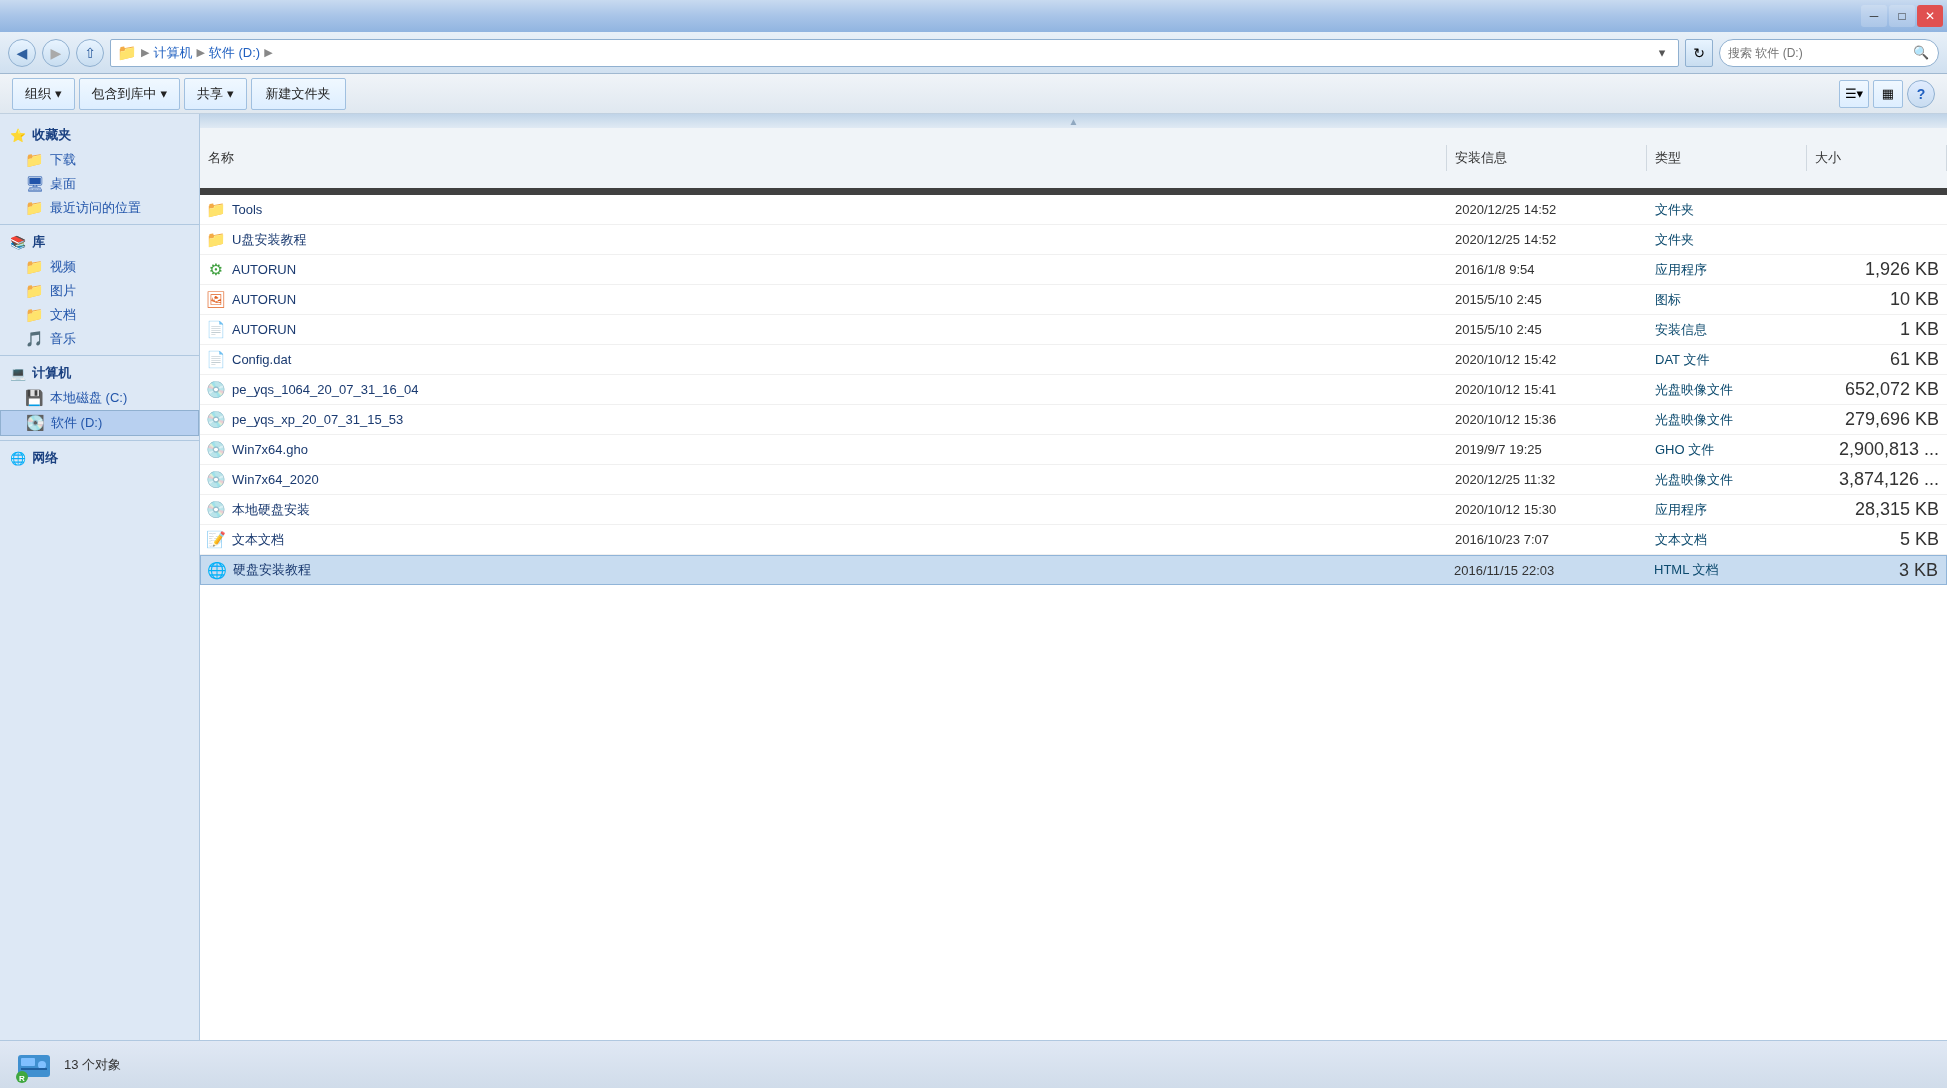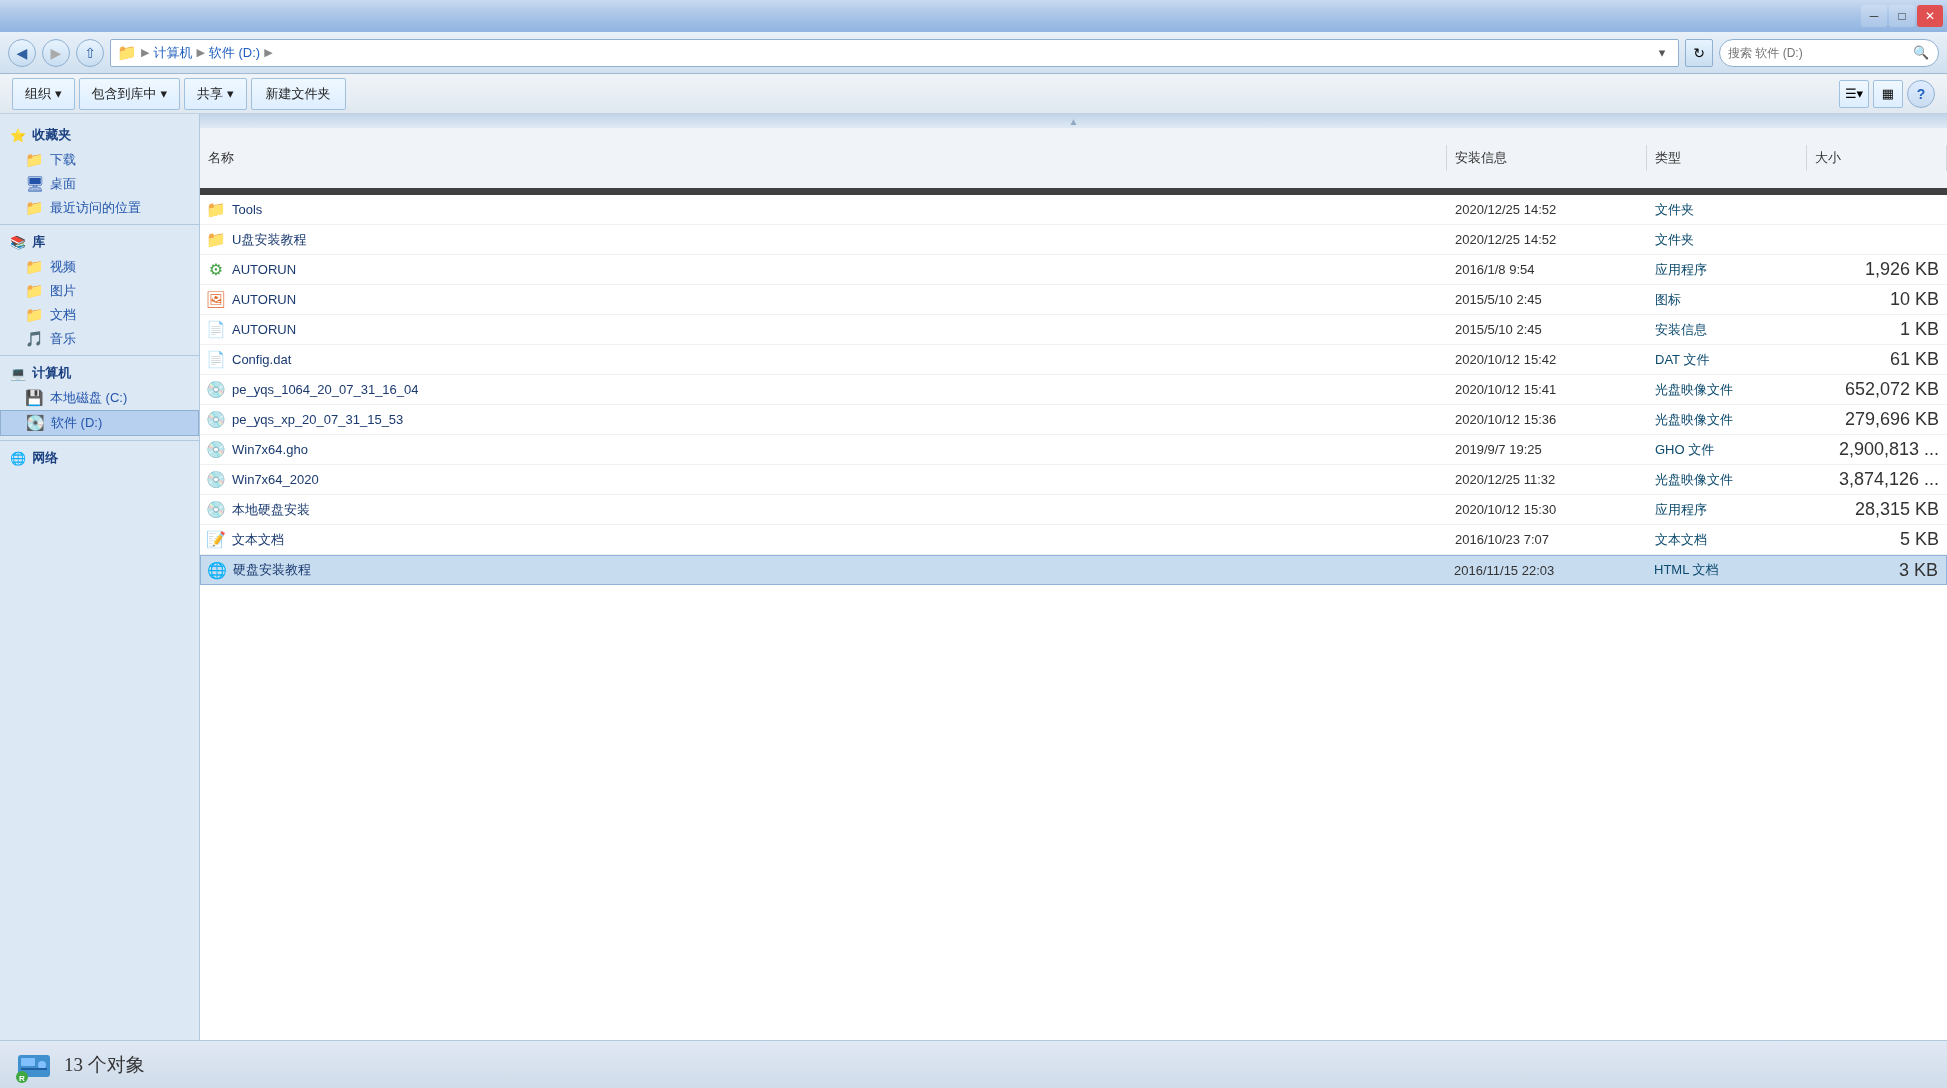--- a/index.html
+++ b/index.html
@@ -306,21 +306,21 @@
       background: linear-gradient(to bottom, #e0e8f4, #d0dcea);
       border-top: 1px solid #b0c8e0;
       display: flex;
       align-items: center;
       padding: 0 16px;
       gap: 12px;
       flex-shrink: 0;
     }
     .status-icon { width: 36px; height: 36px; }
     .status-icon svg { width: 36px; height: 36px; }
-    .status-text { font-size: 19px; color: #333; font-family: Liberation Serif, serif; }
+    .status-text { font-size: 13px; color: #333; }
   </style>
 </head>
 <body>
 
 <div class="title-bar">
   <div class="title-bar-buttons">
     <div class="title-bar-btn minimize">─</div>
     <div class="title-bar-btn maximize">□</div>
     <div class="title-bar-btn close">✕</div>
   </div>

